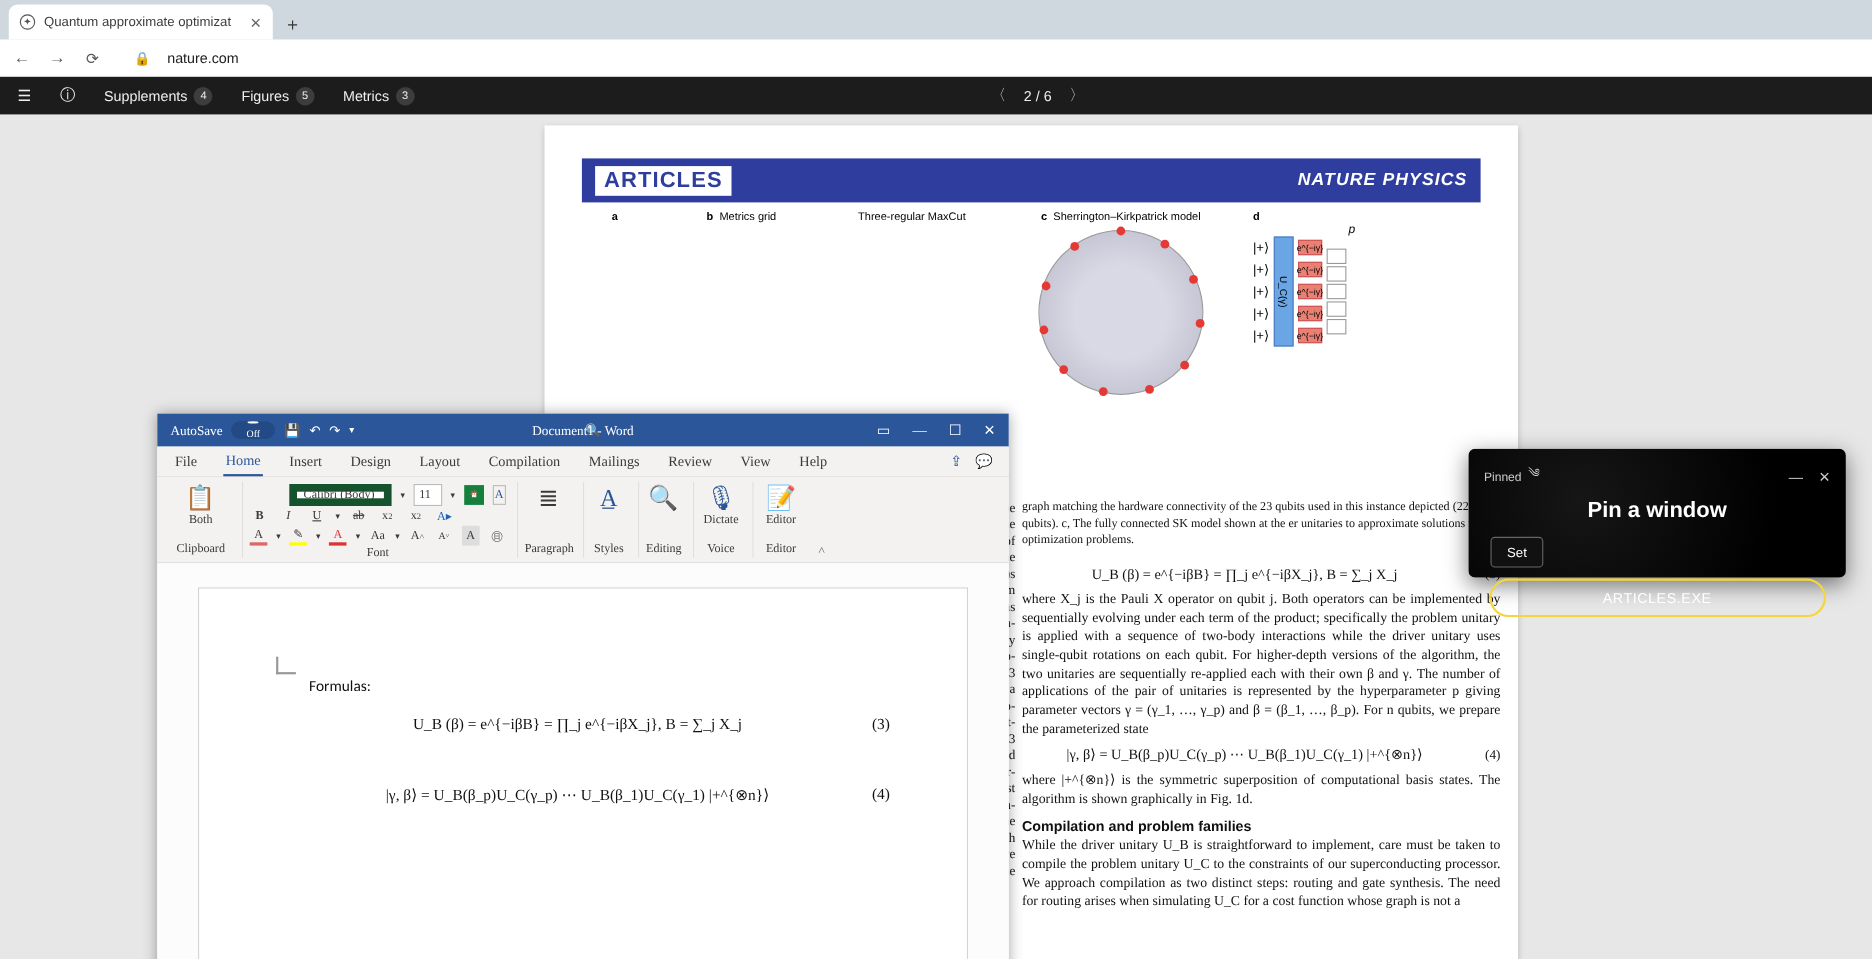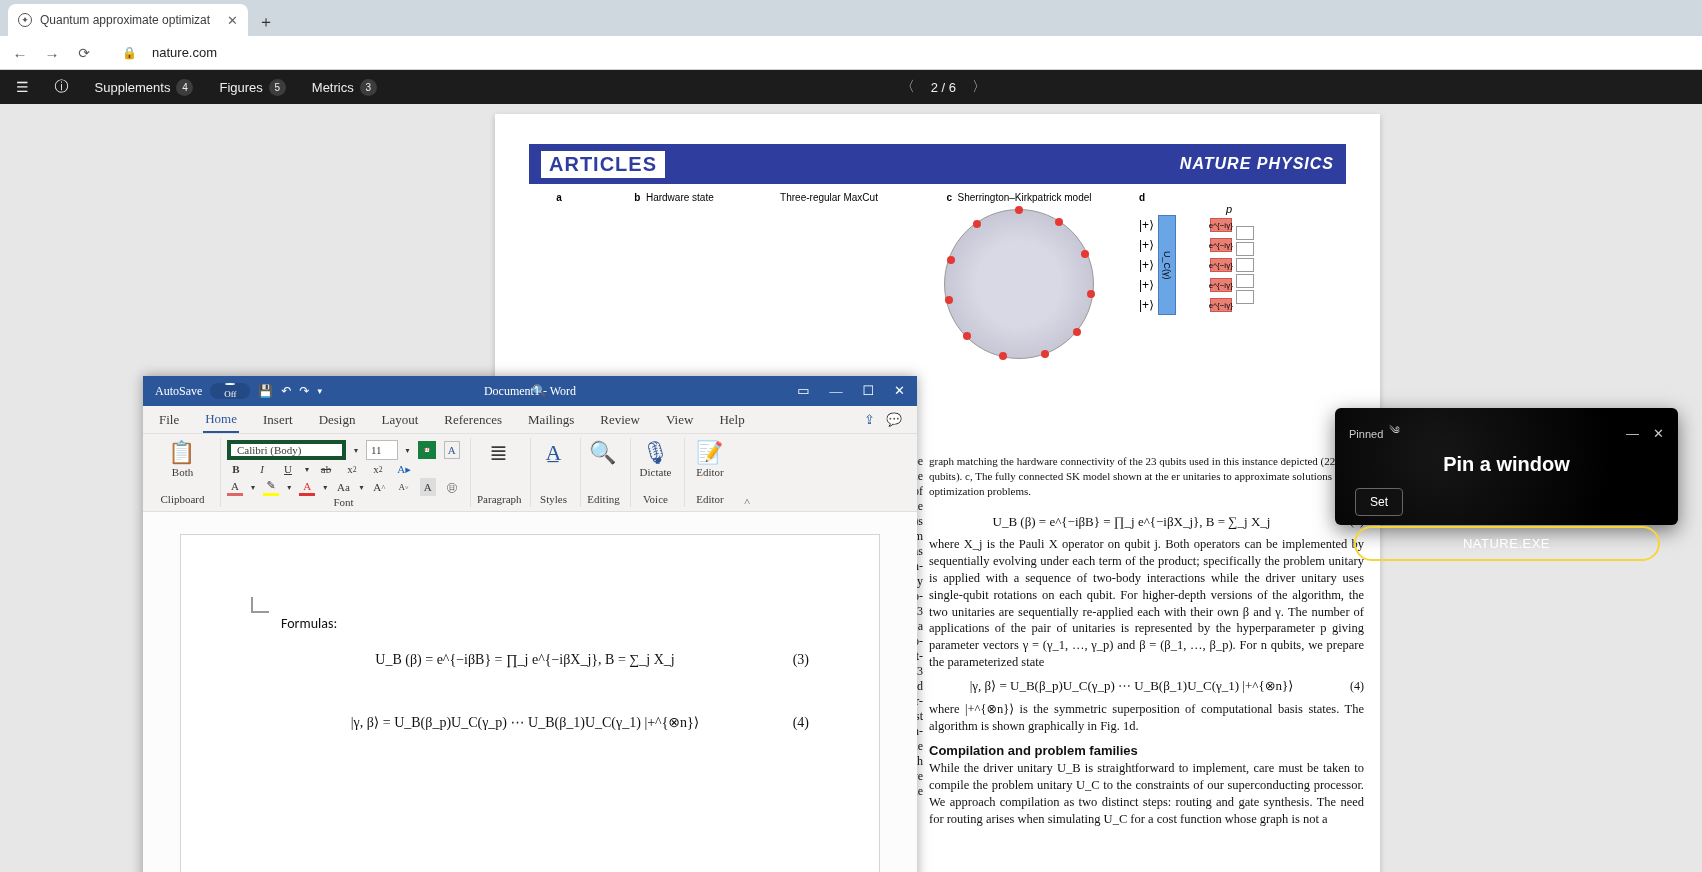--- a/index.html
+++ b/index.html
@@ -60,21 +60,21 @@
   .word-title .doc-name{ position:absolute; left:50%; transform:translateX(-50%); font-size:12px;}
   .word-title .win-icons { margin-left:auto; display:flex; gap:20px; font-size:13px;}
   .word-menu { height:28px; background:#f3f2f1; display:flex; align-items:center; gap:22px; padding:0 14px; font-size:13px; color:#3b3a39; border-bottom:1px solid #e1dfdd;}
   .word-menu .tabm{ padding:4px 2px;}
   .word-menu .tabm.active{ border-bottom:2px solid #2b579a; color:#2b579a;}
   .word-menu .right-icons{ margin-left:auto; display:flex; gap:12px; color:#2b579a;}
   .ribbon { height:78px; background:#f3f2f1; border-bottom:1px solid #e1dfdd; display:flex; padding:4px 6px; font-size:11px; color:#3b3a39;}
   .rgroup { border-right:1px solid #e1dfdd; padding:2px 10px 2px 6px; display:flex; flex-direction:column; position:relative;}
   .rgroup .glabel{ text-align:center; font-size:11px; margin-top:auto;}
   .rgroup .rowbtns{display:flex; gap:8px; align-items:center; height:22px;}
-  .font-name{ width:130px; height:20px; border:4px solid #14532d; background:#fff; padding:0 6px; display:flex; align-items:center; font-size:11px;}
+  .font-name{ width:130px; height:20px; border:7px solid #14532d; background:#fff; padding:0 6px; display:flex; align-items:center; font-size:11px;margin-left:36px;}
   .font-size{ width:34px; height:20px; border:1px solid #bbb; background:#fff; padding:0 4px; display:flex; align-items:center; font-size:11px;}
   .ico-btn{ width:18px;height:18px; display:flex; align-items:center; justify-content:center;}
   .mini{ font-size:11px;}
   .strike{ text-decoration:line-through;}
   .bigicon{ font-size:22px; text-align:center;}
   .collapsebtn{ width:16px; display:flex; align-items:flex-end; justify-content:center; font-size:11px; color:#555;}
 
   .word-doc { flex:1; background:#fcfcfc; overflow:hidden; position:relative; padding:22px; }
   .pagebox { width:700px; height:410px; background:#fff; border:1px solid #d4d4d4; margin:0 auto; padding:80px 70px 30px 100px; font-family:Calibri, Arial; font-size:14px; color:#111; position:relative;}
   .pagebox .corner{ position:absolute; left:70px; top:62px; width:18px; height:16px; border-left:2px solid #999; border-bottom:2px solid #999;}
@@ -139,21 +139,21 @@
       <div class="banner">
         <span class="left">ARTICLES</span>
         <span class="right">NATURE PHYSICS</span>
       </div>
 
       <div class="figpanels">
         <div class="p" style="flex:0 0 60px">
           <div class="lbl">a</div>
         </div>
         <div class="p" style="flex:0 0 130px">
-          <div class="lbl"><span>b</span>&nbsp;&nbsp;<span style="font-weight:normal">Hardware state</span></div>
+          <div class="lbl"><span>b</span>&nbsp;&nbsp;<span style="font-weight:normal">Metrics grid</span></div>
         </div>
         <div class="p" style="flex:0 0 140px">
           <div style="font-weight:normal">Three-regular MaxCut</div>
         </div>
         <div class="p" style="flex:0 0 200px">
           <div class="lbl"><span>c</span>&nbsp;&nbsp;<span style="font-weight:normal">Sherrington–Kirkpatrick model</span></div>
           <div class="sk-disk">
             <div class="sk-dots">
               <div class="sk-dot" style="left:70px; top:-4px"></div>
               <div class="sk-dot" style="left:110px; top:8px"></div>
@@ -174,21 +174,21 @@
           <div style="text-align:center; font-style:italic; font-size:11px">p</div>
           <div style="display:flex; gap:4px; align-items:center;">
             <div style="display:flex; flex-direction:column; gap:6px;">
               <span class="ket">|+⟩</span>
               <span class="ket">|+⟩</span>
               <span class="ket">|+⟩</span>
               <span class="ket">|+⟩</span>
               <span class="ket">|+⟩</span>
             </div>
             <div class="blk-blue">U_C(γ)</div>
-            <div style="display:flex; flex-direction:column; gap:6px;margin-left:30px;">
+            <div style="display:flex; flex-direction:column; gap:6px;">
               <div class="blk-red">e^{−iγ}</div>
               <div class="blk-red">e^{−iγ}</div>
               <div class="blk-red">e^{−iγ}</div>
               <div class="blk-red">e^{−iγ}</div>
               <div class="blk-red">e^{−iγ}</div>
             </div>
             <div style="display:flex; flex-direction:column;">
               <div class="mini-gate"></div>
               <div class="mini-gate"></div>
               <div class="mini-gate"></div>
@@ -266,21 +266,21 @@
           <span>✕</span>
         </div>
       </div>
 
       <div class="word-menu">
         <span class="tabm">File</span>
         <span class="tabm active">Home</span>
         <span class="tabm">Insert</span>
         <span class="tabm">Design</span>
         <span class="tabm">Layout</span>
-        <span class="tabm">References</span>
+        <span class="tabm">Compilation</span>
         <span class="tabm">Mailings</span>
         <span class="tabm">Review</span>
         <span class="tabm">View</span>
         <span class="tabm">Help</span>
         <span class="right-icons">
           <span>⇪</span>
           <span>💬</span>
         </span>
       </div>
 
@@ -378,17 +378,17 @@
       <div class="titlebar">
         <span>Pinned</span>
         <span>༄</span>
         <span class="winicons">
           <span>—</span>
           <span>✕</span>
         </span>
       </div>
       <h2>Pin a window</h2>
       <div class="set-btn">Set</div>
-      <div class="hl-btn">NATURE.EXE</div>
+      <div class="hl-btn">ARTICLES.EXE</div>
     </div>
 
   </div>
 </div>
 
 </body></html>

